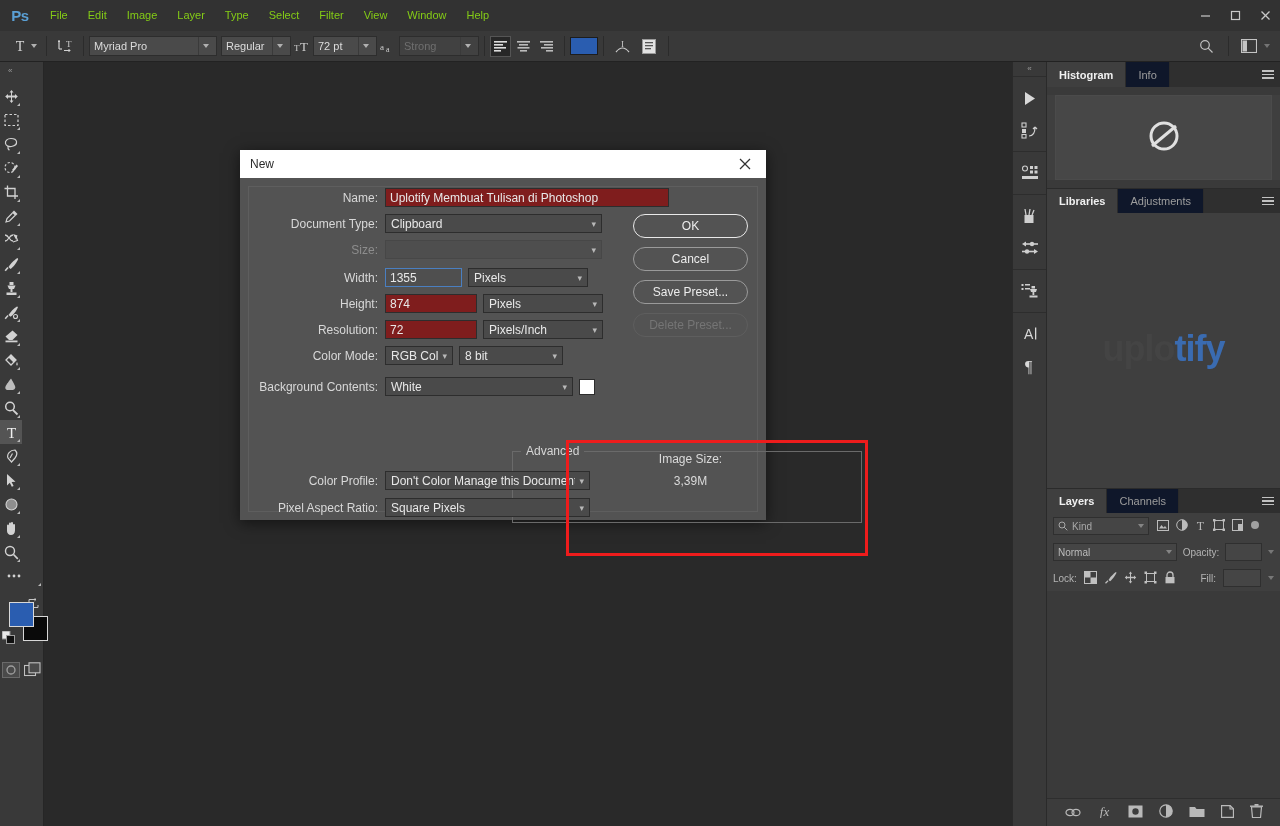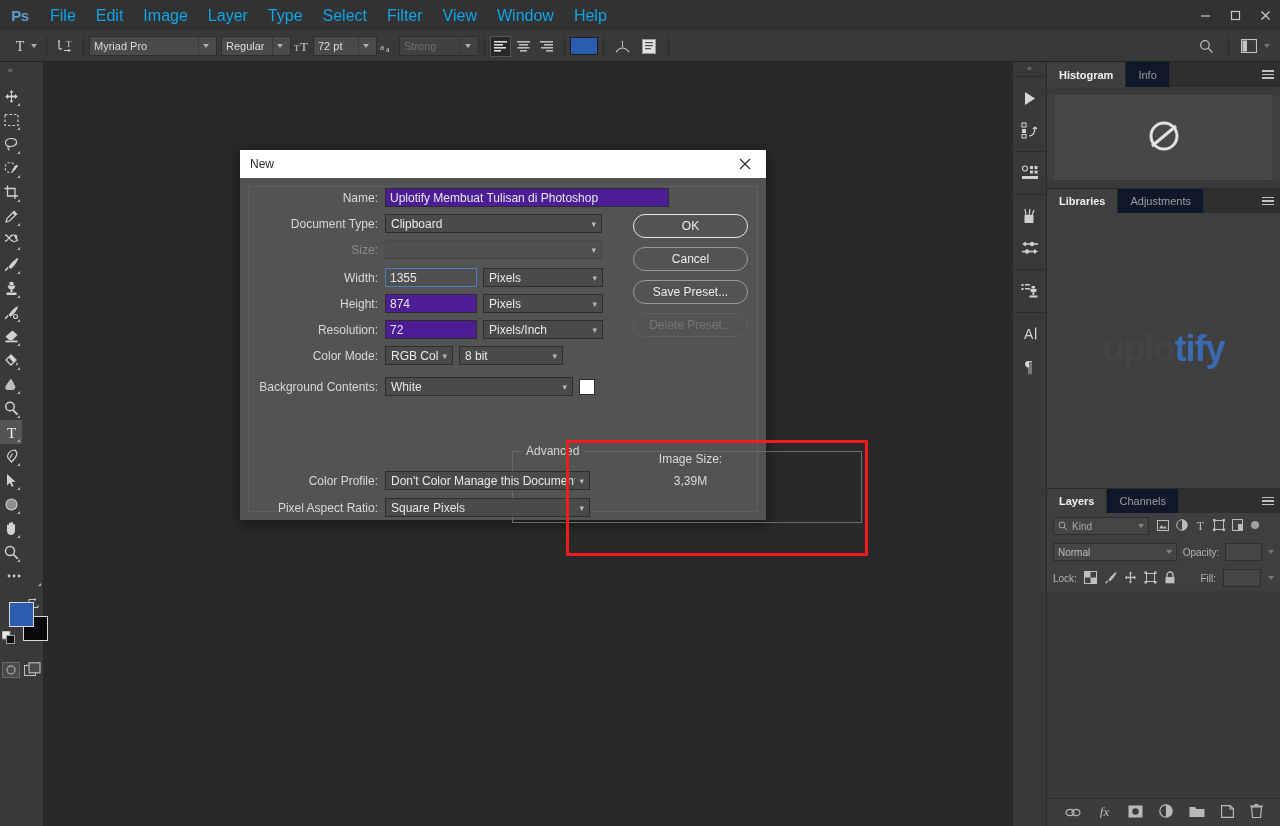--- a/index.html
+++ b/index.html
@@ -14,21 +14,21 @@
   
   .menubar {
     position:absolute; left:0; top:0; width:1280px; height:31px;
     background:#323232; display:flex; align-items:center;
   }
   .ps-logo {
     width:40px; height:31px; display:flex; align-items:center; justify-content:center;
     color:#5a9fd4; font-weight:bold; font-size:15px; letter-spacing:-.5px;
   }
   .menu-item {
-    padding:0 10px; height:31px; line-height:31px; font-size:16px; color:#0ea5e9;
+    padding:0 10px; height:31px; line-height:31px; font-size:11px; color:#84cc16;
   }
   .wbtns { position:absolute; right:0; top:0; display:flex; height:31px; }
   .wbtn { width:30px; height:22px; margin-top:4px; display:flex; align-items:center;
           justify-content:center; color:#c8c8c8; font-size:11px; }
   .wbtn svg { display:block; }
 
   
   .optbar {
     position:absolute; left:0; top:31px; width:1280px; height:31px;
     background:#393939; border-bottom:1px solid #222;
@@ -152,21 +152,21 @@
     padding:0 10px; font-size:12px;
   }
   .dlg-close { margin-left:auto; width:22px; height:22px; display:flex;
                align-items:center; justify-content:center; color:#333; font-size:13px; }
   .dlg-body { position:relative; height:342px; }
 
   .frow { display:flex; align-items:center; margin-bottom:7px; }
   .flabel { width:145px; text-align:right; padding-right:7px; font-size:12px; color:#d8d8d8; }
   .flabel.dim { color:#8d8d8d; }
   .finput {
-    height:19px; background:#4c1d95; border:1px solid #2d2d2d; font-size:12px; color:#e8e8e8;
+    height:19px; background:#7f1d1d; border:1px solid #2d2d2d; font-size:12px; color:#e8e8e8;
     display:flex; align-items:center; padding:0 4px;
   }
   .finput.focus { border:1px solid #4a7fc1; background:#4f4f4f; }
   .fcombo {
     height:19px; background:#4a4a4a; border:1px solid #2d2d2d; font-size:12px; color:#e8e8e8;
     display:flex; align-items:center; padding:0 5px;
   }
   .fcombo .t { flex:1; white-space:nowrap; overflow:hidden; }
   .fcombo .v { color:#b8b8b8; font-size:9px; margin-left:4px; }
   .fcombo.disabled { background:#4e4e4e; border-color:#474747; color:#7e7e7e; }
@@ -836,21 +836,21 @@
         <div class="frow">
           <div class="flabel dim">Size:</div>
           <div class="fcombo disabled" style="width:217px;">
             <span class="t"></span>
             <span class="v">▾</span>
           </div>
         </div>
 
         <div class="frow" style="margin-top:9px;">
           <div class="flabel">Width:</div>
-          <div class="finput focus" style="width:92px;">1355</div>
+          <div class="finput focus" style="width:77px;">1355</div>
           <div class="fcombo" style="width:120px;margin-left:6px;">
             <span class="t">Pixels</span>
             <span class="v">▾</span>
           </div>
         </div>
 
         <div class="frow">
           <div class="flabel">Height:</div>
           <div class="finput" style="width:92px;">874</div>
           <div class="fcombo" style="width:120px;margin-left:6px;">

